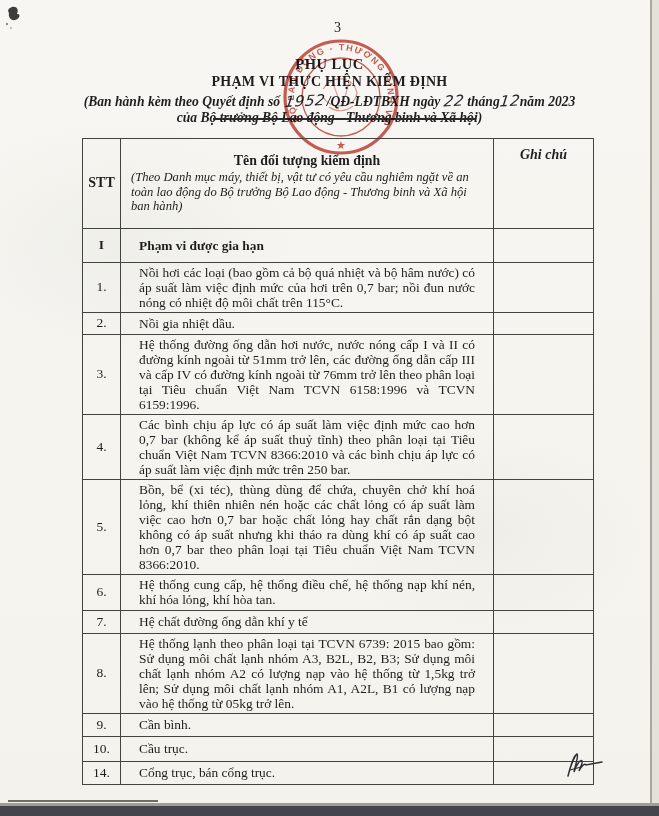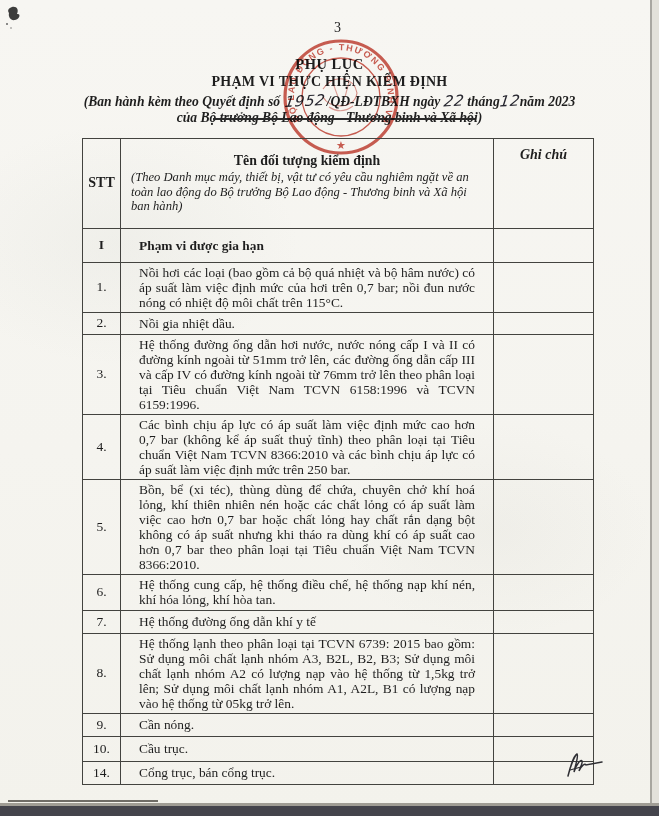--- a/index.html
+++ b/index.html
@@ -180,33 +180,33 @@
     </tr>
 
     <tr>
       <td class="c-stt">6.</td>
       <td class="c-name">Hệ thống cung cấp, hệ thống điều chế, hệ thống nạp khí nén, khí hóa lỏng, khí hòa tan.</td>
       <td class="c-note"></td>
     </tr>
 
     <tr>
       <td class="c-stt">7.</td>
-      <td class="c-name">Hệ thống đường ống dẫn khí y tế</td>
+      <td class="c-name">Hệ chất đường ống dẫn khí y tế</td>
       <td class="c-note"></td>
     </tr>
 
     <tr>
       <td class="c-stt">8.</td>
       <td class="c-name">Hệ thống lạnh theo phân loại tại TCVN 6739: 2015 bao gồm: Sử dụng môi chất lạnh nhóm A3, B2L, B2, B3; Sử dụng môi chất lạnh nhóm A2 có lượng nạp vào hệ thống từ 1,5kg trở lên; Sử dụng môi chất lạnh nhóm A1, A2L, B1 có lượng nạp vào hệ thống từ 05kg trở lên.</td>
       <td class="c-note"></td>
     </tr>
 
     <tr>
       <td class="c-stt">9.</td>
-      <td class="c-name">Cần nóng.</td>
+      <td class="c-name">Cần bình.</td>
       <td class="c-note"></td>
     </tr>
 
     <tr>
       <td class="c-stt">10.</td>
       <td class="c-name">Cầu trục.</td>
       <td class="c-note"></td>
     </tr>
 
     <tr>

